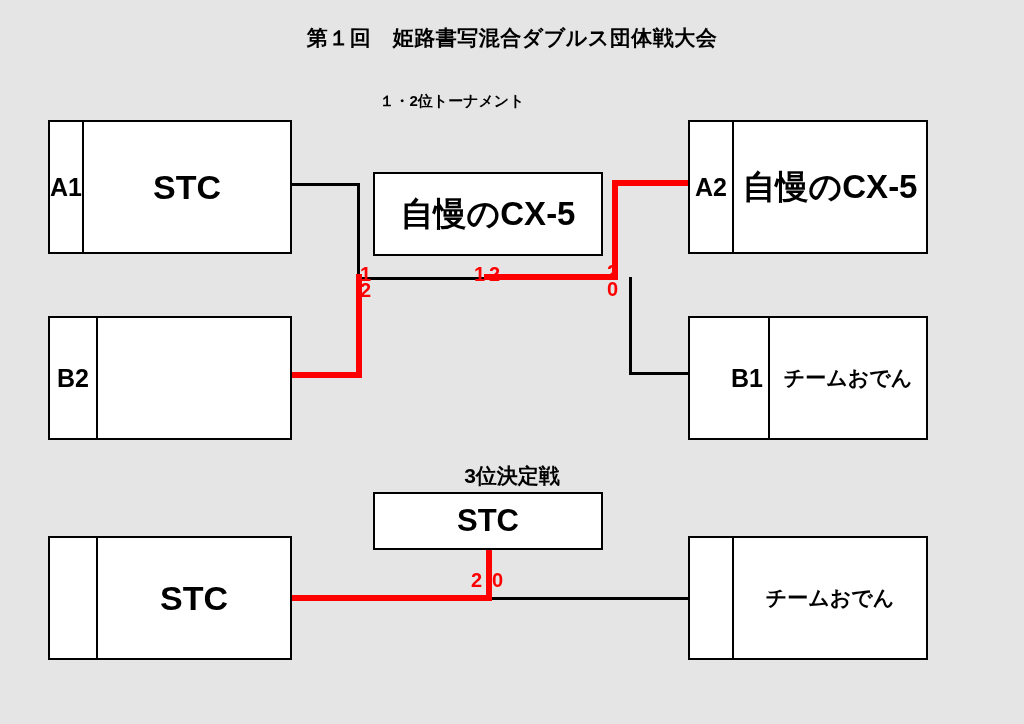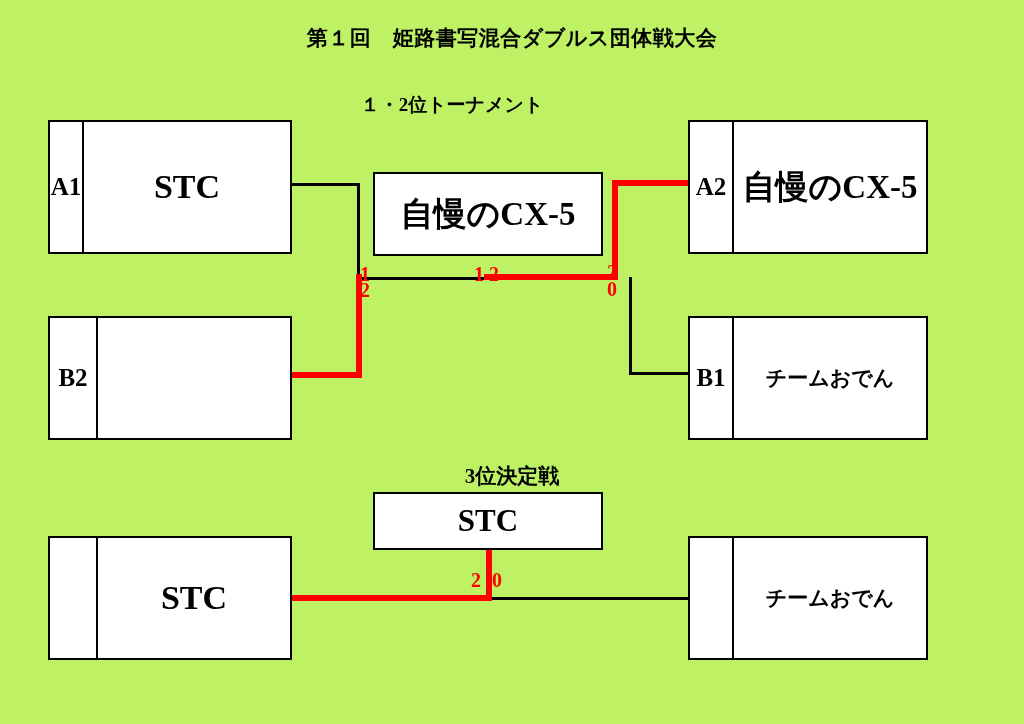--- a/index.html
+++ b/index.html
@@ -8,23 +8,22 @@
     background: #ffffff;
   }
   body {
     font-family: "Liberation Sans", "DejaVu Sans", sans-serif;
     color: #000000;
   }
   #stage {
     position: relative;
     width: 1024px;
     height: 724px;
-    background: #bef264;
+    background: #e5e5e5;
     overflow: hidden;
-    font-family: Liberation Serif, serif;
   }
 
   
   .title {
     position: absolute;
     left: 0;
     top: 24px;
     width: 1024px;
     text-align: center;
     font-size: 21px;
@@ -35,21 +34,21 @@
   .section-title {
     position: absolute;
     text-align: center;
     font-weight: bold;
     white-space: nowrap;
   }
   .section-title.main-tourney {
     left: 0;
     top: 92px;
     width: 904px;
-    font-size: 19px;
+    font-size: 15px;
   }
   .section-title.third-place {
     left: 0;
     top: 462px;
     width: 1024px;
     font-size: 21px;
   }
 
   
   .team-box {
@@ -157,21 +156,21 @@
 
   <div class="team-box" style="left:48px; top:316px; width:244px; height:124px;">
     <div class="seed-cell" style="width:48px;">B2</div>
   </div>
 
   <div class="team-box" style="left:688px; top:120px; width:240px; height:134px;">
     <div class="seed-cell" style="width:44px;">A2</div>
     <div class="name-cell jp">自慢のCX-5</div>
   </div>
 
-  <div class="team-box" style="left:688px; top:316px; width:240px; height:124px;">
+  <div class="team-box" style="left:688px; top:316px; width:240px; height:124px;padding-left:36px;">
     <div class="seed-cell" style="width:44px;">B1</div>
     <div class="name-cell small">チームおでん</div>
   </div>
 
   <div class="result-box winner-final" style="left:373px; top:172px; width:230px; height:84px;">自慢のCX-5</div>
 
   <div class="score" style="left:360px; top:264px;">1</div>
   <div class="score" style="left:360px; top:280px;">2</div>
 
   <div class="score" style="left:474px; top:264px;">1</div>

